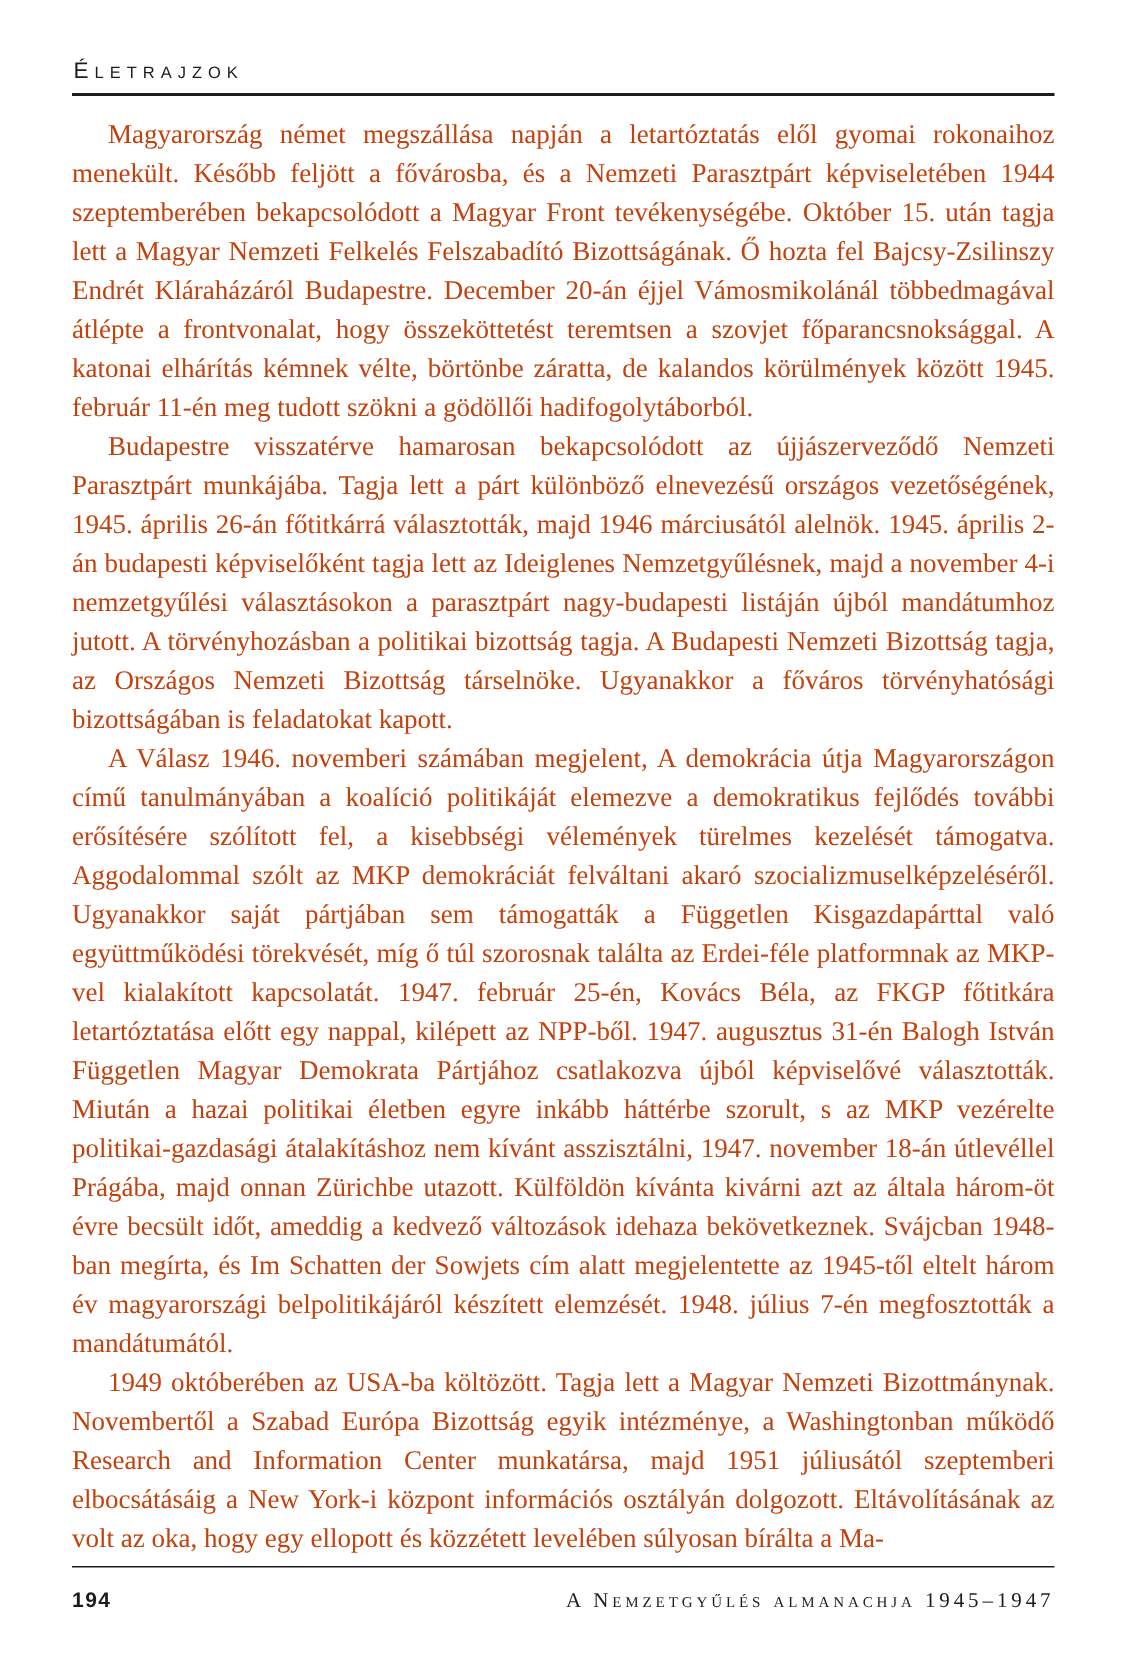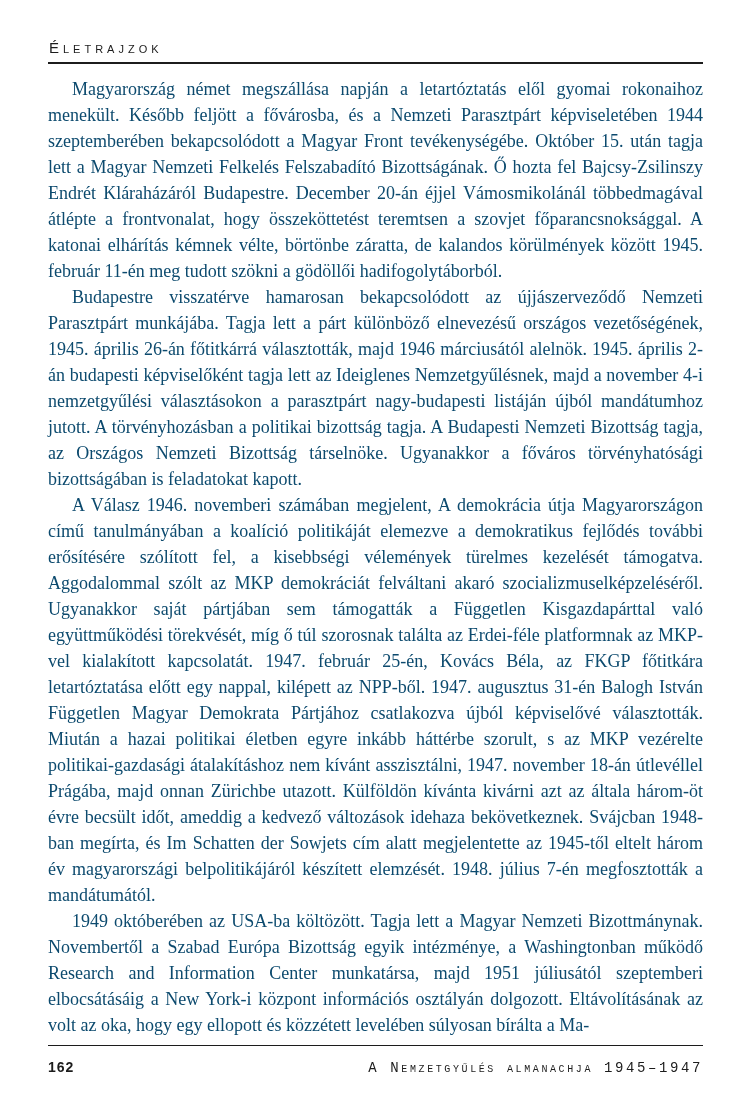--- a/index.html
+++ b/index.html
@@ -39,21 +39,21 @@
     border-top: 2px solid #1c1c1c;
     margin: 7px 0 0 0;
   }
   
   .body-text {
     flex: 0 0 auto;
     margin-top: 12px;
     font-family: "Liberation Serif", "DejaVu Serif", serif;
     font-size: 18px;
     line-height: 26px;
-    color: #0c4a6e;
+    color: #c2410c;
   }
   .body-text p.para {
     margin: 0;
     text-align: justify;
     text-indent: 24px;
   }
   .body-text .italic {
   }
   
   .footer {
@@ -72,21 +72,21 @@
     align-items: baseline;
   }
   .footer-page-number {
     font-family: "Liberation Sans", sans-serif;
     font-size: 14px;
     font-weight: 700;
     letter-spacing: 1px;
     color: #1c1c1c;
   }
   .footer-book-title {
-    font-family: Liberation Mono, monospace;
+    font-family: Liberation Serif, serif;
     font-variant: small-caps;
     font-size: 14px;
     font-weight: 400;
     letter-spacing: 2.6px;
     color: #1c1c1c;
   }
 </style>
 </head>
 <body>
 
@@ -100,18 +100,18 @@
   <div class="body-text">
       <p class="para"><span>Magyarország német megszállása napján a letartóztatás elől gyomai rokonaihoz menekült. Később feljött a fővárosba, és a Nemzeti Parasztpárt képviseletében 1944 szeptemberében bekapcsolódott a Magyar Front tevékenységébe. Október 15. után tagja lett a Magyar Nemzeti Felkelés Felszabadító Bizottságának. Ő hozta fel Bajcsy-Zsilinszy Endrét Kláraházáról Budapestre. December 20-án éjjel Vámosmikolánál többedmagával átlépte a frontvonalat, hogy összeköttetést teremtsen a szovjet főparancsnoksággal. A katonai elhárítás kémnek vélte, börtönbe záratta, de kalandos körülmények között 1945. február 11-én meg tudott szökni a gödöllői hadifogolytáborból.</span></p>
       <p class="para"><span>Budapestre visszatérve hamarosan bekapcsolódott az újjászerveződő Nemzeti Parasztpárt munkájába. Tagja lett a párt különböző elnevezésű országos vezetőségének, 1945. április 26-án főtitkárrá választották, majd 1946 márciusától alelnök. 1945. április 2-án budapesti képviselőként tagja lett az Ideiglenes Nemzetgyűlésnek, majd a november 4-i nemzetgyűlési választásokon a parasztpárt nagy-budapesti listáján újból mandátumhoz jutott. A törvényhozásban a politikai bizottság tagja. A Budapesti Nemzeti Bizottság tagja, az Országos Nemzeti Bizottság társelnöke. Ugyanakkor a főváros törvényhatósági bizottságában is feladatokat kapott.</span></p>
       <p class="para"><span>A </span><span class="italic">Válasz</span><span> 1946. novemberi számában megjelent, A demokrácia útja Magyarországon című tanulmányában a koalíció politikáját elemezve a demokratikus fejlődés további erősítésére szólított fel, a kisebbségi vélemények türelmes kezelését támogatva. Aggodalommal szólt az MKP demokráciát felváltani akaró szocializmuselképzeléséről. Ugyanakkor saját pártjában sem támogatták a Független Kisgazdapárttal való együttműködési törekvését, míg ő túl szorosnak találta az Erdei-féle platformnak az MKP-vel kialakított kapcsolatát. 1947. február 25-én, Kovács Béla, az FKGP főtitkára letartóztatása előtt egy nappal, kilépett az NPP-ből. 1947. augusztus 31-én Balogh István Független Magyar Demokrata Pártjához csatlakozva újból képviselővé választották. Miután a hazai politikai életben egyre inkább háttérbe szorult, s az MKP vezérelte politikai-gazdasági átalakításhoz nem kívánt asszisztálni, 1947. november 18-án útlevéllel Prágába, majd onnan Zürichbe utazott. Külföldön kívánta kivárni azt az általa három-öt évre becsült időt, ameddig a kedvező változások idehaza bekövetkeznek. Svájcban 1948-ban megírta, és Im Schatten der Sowjets cím alatt megjelentette az 1945-től eltelt három év magyarországi belpolitikájáról készített elemzését. 1948. július 7-én megfosztották a mandátumától.</span></p>
       <p class="para"><span>1949 októberében az USA-ba költözött. Tagja lett a Magyar Nemzeti Bizottmánynak. Novembertől a Szabad Európa Bizottság egyik intézménye, a Washingtonban működő Research and Information Center munkatársa, majd 1951 júliusától szeptemberi elbocsátásáig a New York-i központ információs osztályán dolgozott. Eltávolításának az volt az oka, hogy egy ellopott és közzétett levelében súlyosan bírálta a Ma-</span></p>
     </div>
 
   <div class="footer">
     <hr class="footer-rule">
     <div class="footer-row">
-      <span class="footer-page-number">162</span>
+      <span class="footer-page-number">194</span>
       <span class="footer-book-title">A Nemzetgyűlés almanachja 1945–1947</span>
     </div>
   </div>
 
 </div>
 
 </body></html>

